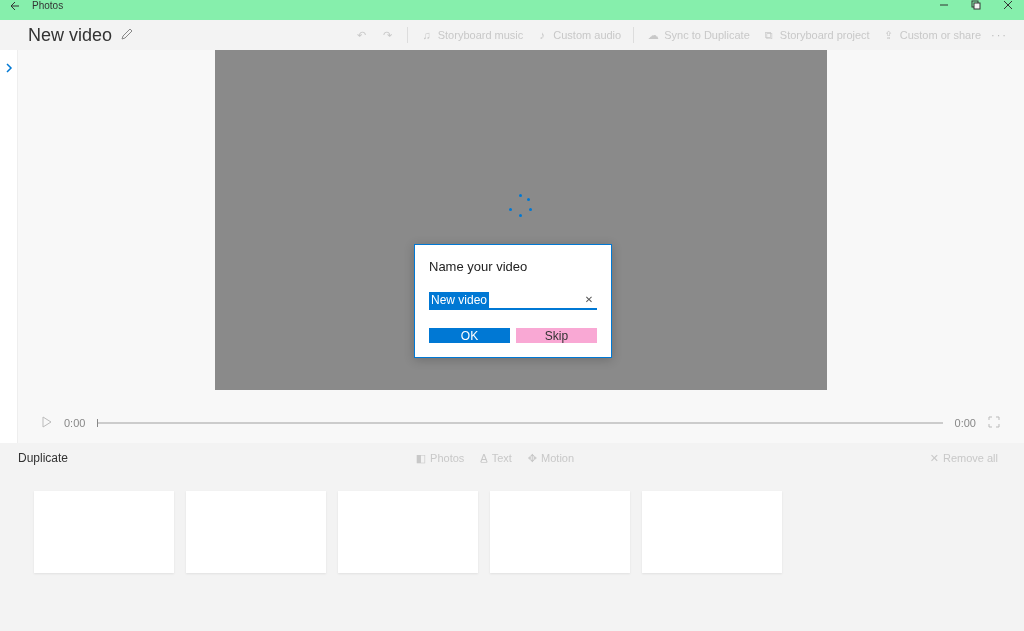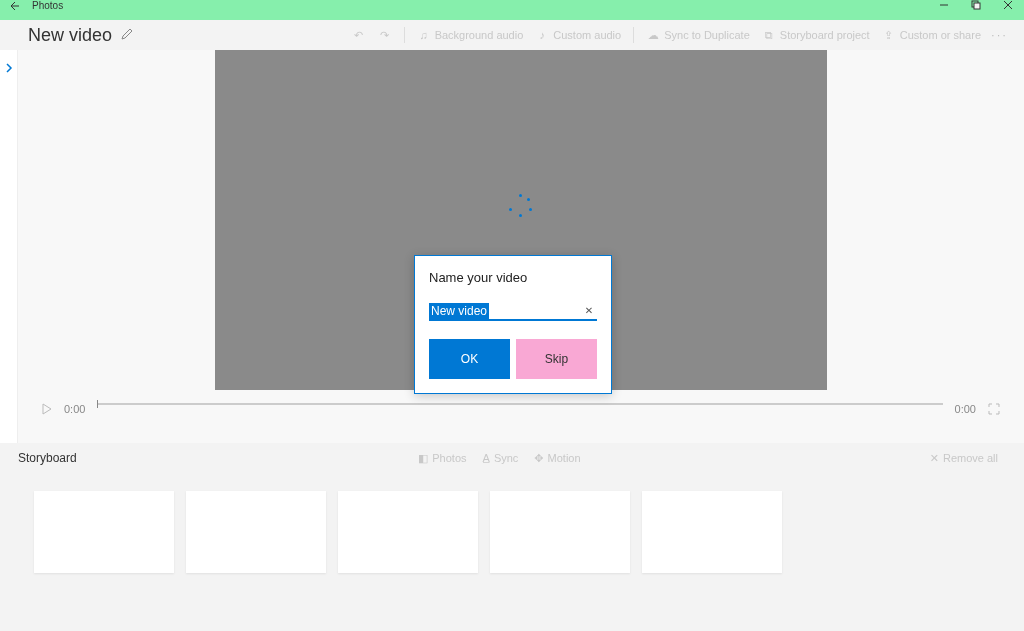--- a/index.html
+++ b/index.html
@@ -105,21 +105,21 @@
   .spinner span:nth-child(1){ top:0; left:10px; }
   .spinner span:nth-child(2){ top:4px; left:18px; }
   .spinner span:nth-child(3){ top:14px; left:20px; }
   .spinner span:nth-child(4){ top:20px; left:10px; }
   .spinner span:nth-child(5){ top:14px; left:0; }
 
   
   .transport {
     height: 40px;
     display: flex;
-    align-items: flex-start;
+    align-items: center;
     padding: 0 24px;
     gap: 12px;
     font-size: 11px;
     color: #888;
   }
   .transport .play { color: #bbb; cursor: pointer; }
   .transport .track { flex: 1; height: 2px; background: #ccc; position: relative; }
   .transport .track::before {
     content: "";
     position: absolute;
@@ -154,21 +154,21 @@
     width: 140px;
     height: 82px;
     background: #fff;
     box-shadow: 0 1px 2px rgba(0,0,0,0.08);
   }
 
   
   .modal {
     position: absolute;
     left: 414px;
-    top: 255px;
+    top: 244px;
     width: 198px;
     background: #fff;
     border: 1px solid #0078d4;
     box-shadow: 0 2px 10px rgba(0,0,0,0.2);
     padding: 14px;
     z-index: 100;
   }
   .modal .dlg-title {
     font-size: 13px;
     color: #222;
@@ -184,21 +184,21 @@
     width: 16px;
     text-align: center;
     font-size: 10px;
     color: #555;
     cursor: pointer;
     background:#fff;
   }
   .modal .dlg-buttons { display:flex; gap:6px; }
   .modal .dlg-buttons button {
     flex:1;
-    height: 40px;
+    height: 15px;
     font-size: 12px;
     border: none;
     cursor: pointer;
   }
   .ok-btn { background:#0078d4; color:#fff; }
   .skip-btn { background:#f9a8d4; color:#333; }
 
   
   .sel-wrap{
     display:inline-block;
@@ -253,21 +253,21 @@
   <div class="cmd-btn">
     <span class="ic">↶</span>
   </div>
   <div class="cmd-btn">
     <span class="ic">↷</span>
   </div>
   <div class="divider"></div>
 
   <div class="cmd-btn">
     <span class="ic">♫</span>
-    <span>Background audio</span>
+    <span>Storyboard music</span>
   </div>
   <div class="cmd-btn">
     <span class="ic">♪</span>
     <span>Custom audio</span>
   </div>
   <div class="divider"></div>
 
   <div class="cmd-btn">
     <span class="ic">☁</span>
     <span>Sync to Duplicate</span>
@@ -315,29 +315,29 @@
       <div class="fullscreen">
         <svg width="12" height="12" viewBox="0 0 12 12">
             <path d="M1 4 V1 H4 M8 1 H11 V4 M11 8 V11 H8 M4 11 H1 V8" stroke="#bbb" fill="none" stroke-width="1"></path>
           </svg>
       </div>
     </div>
   </div>
 </div>
 
 <div class="storyboard-bar">
-  <div class="sb-title">Storyboard</div>
+  <div class="sb-title">Duplicate</div>
   <div class="spacer"></div>
   <div class="sb-btn">
     <span>◧</span>
     <span>Photos</span>
   </div>
   <div class="sb-btn">
     <span>A̲</span>
-    <span>Sync</span>
+    <span>Text</span>
   </div>
   <div class="sb-btn">
     <span>✥</span>
     <span>Motion</span>
   </div>
   <div class="spacer"></div>
   <div class="sb-btn">
     <span>✕</span>
     <span>Remove all</span>
   </div>

